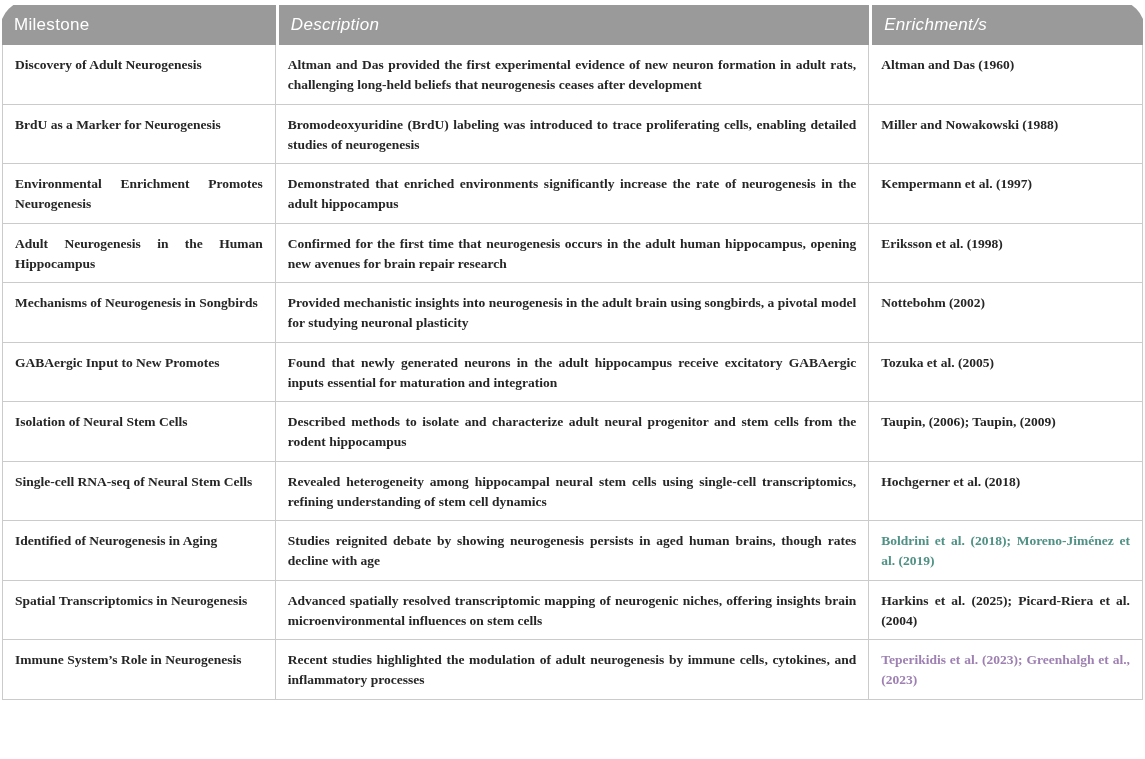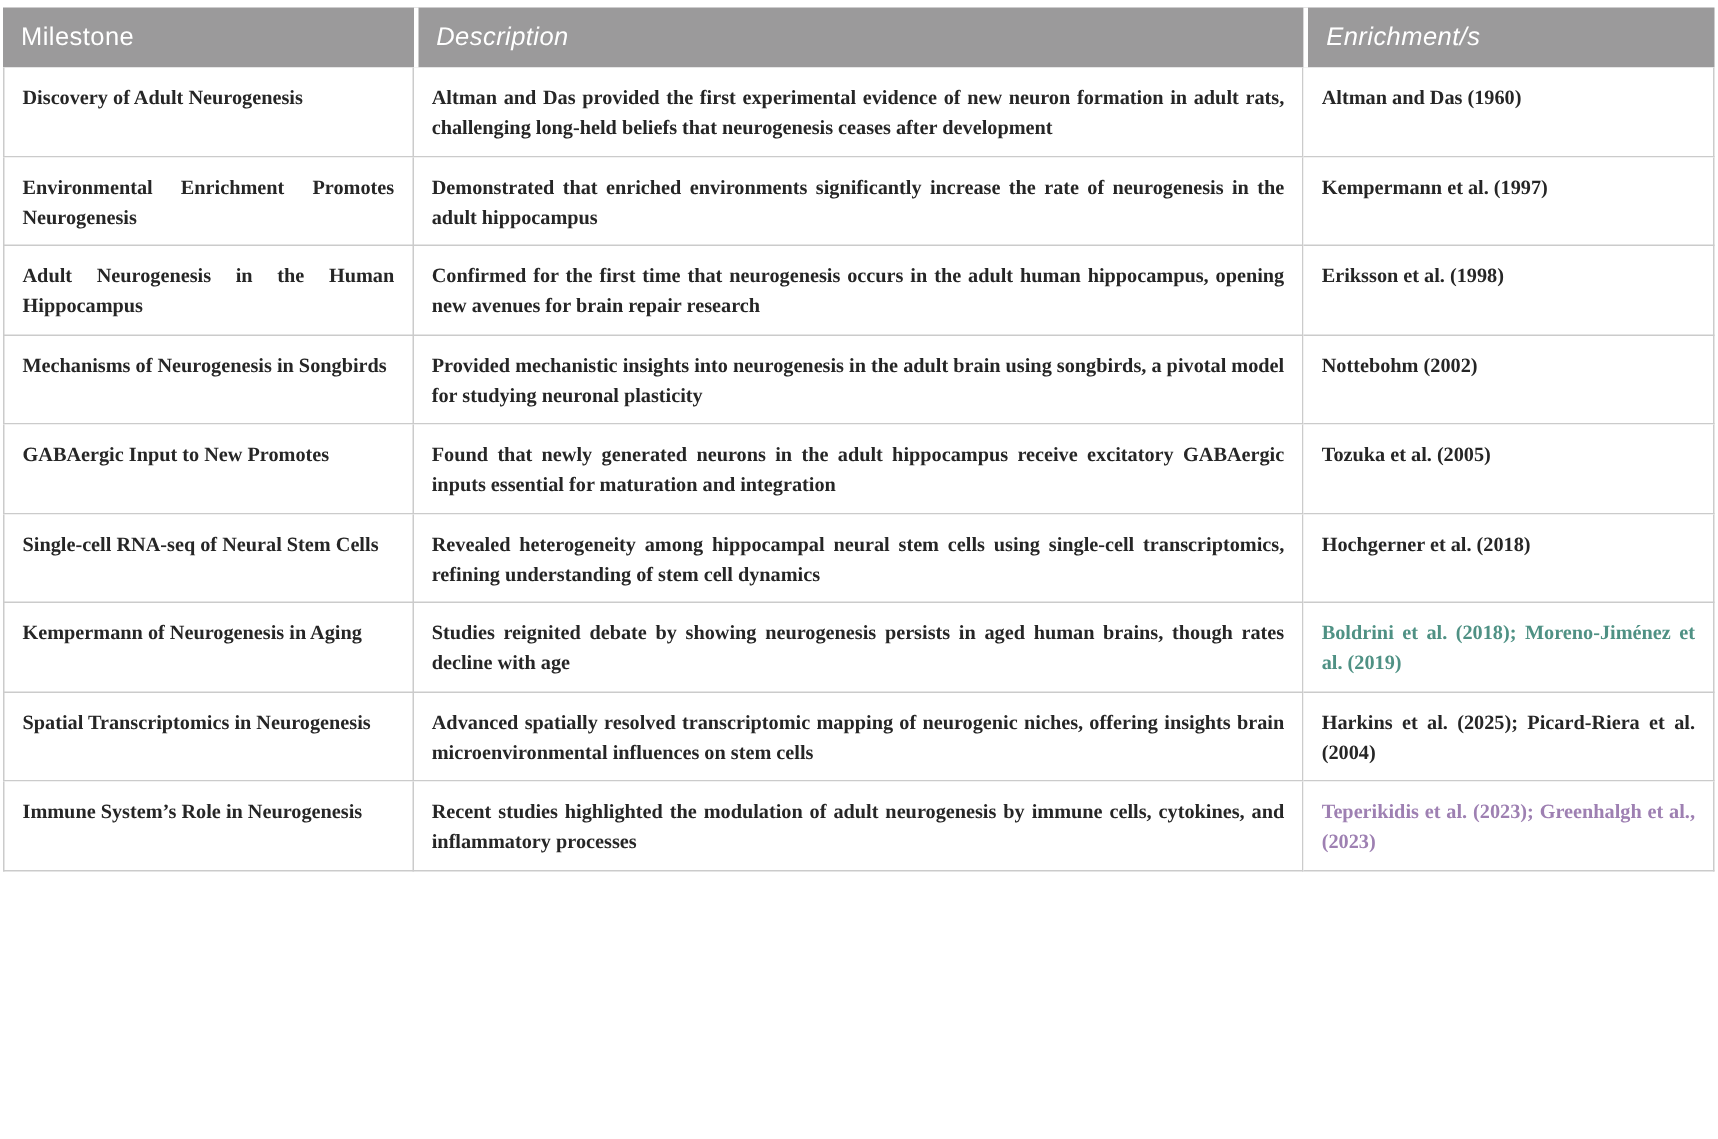--- a/index.html
+++ b/index.html
@@ -12,20 +12,21 @@
     --page-bg:#ffffff;
   }
   *{ box-sizing:border-box; }
   html,body{ margin:0; padding:0; background:var(--page-bg); }
   .page{
     width:1145px;
     height:759px;
     padding:5px 2px 0 2px;
     background:var(--page-bg);
     overflow:hidden;
+    border-radius:30px;
   }
   table.milestones{
     width:100%;
     border-collapse:separate;
     border-spacing:0;
     table-layout:fixed;
   }
   thead th{
     background:var(--header-bg);
     color:var(--header-text);
@@ -78,20 +79,25 @@
         <th>Enrichment/s</th>
       </tr>
     </thead>
     <tbody>
   <tr>
     <td><span>Discovery of Adult Neurogenesis</span></td>
     <td><span>Altman and Das provided the first experimental evidence of new neuron formation in adult rats, challenging long-held beliefs that neurogenesis ceases after development</span></td>
     <td><span>Altman and Das (1960)</span></td>
   </tr>
 
+  <tr>
+    <td><span>BrdU as a Marker for Neurogenesis</span></td>
+    <td><span>Bromodeoxyuridine (BrdU) labeling was introduced to trace proliferating cells, enabling detailed studies of neurogenesis</span></td>
+    <td><span>Miller and Nowakowski (1988)</span></td>
+  </tr>
 
   <tr>
     <td><span>Environmental Enrichment Promotes Neurogenesis</span></td>
     <td><span>Demonstrated that enriched environments significantly increase the rate of neurogenesis in the adult hippocampus</span></td>
     <td><span>Kempermann et al. (1997)</span></td>
   </tr>
 
   <tr>
     <td><span>Adult Neurogenesis in the Human Hippocampus</span></td>
     <td><span>Confirmed for the first time that neurogenesis occurs in the adult human hippocampus, opening new avenues for brain repair research</span></td>
@@ -103,30 +109,35 @@
     <td><span>Provided mechanistic insights into neurogenesis in the adult brain using songbirds, a pivotal model for studying neuronal plasticity</span></td>
     <td><span>Nottebohm (2002)</span></td>
   </tr>
 
   <tr>
     <td><span>GABAergic Input to New Promotes</span></td>
     <td><span>Found that newly generated neurons in the adult hippocampus receive excitatory GABAergic inputs essential for maturation and integration</span></td>
     <td><span>Tozuka et al. (2005)</span></td>
   </tr>
 
+  <tr>
+    <td><span>Isolation of Neural Stem Cells</span></td>
+    <td><span>Described methods to isolate and characterize adult neural progenitor and stem cells from the rodent hippocampus</span></td>
+    <td><span>Taupin, (2006); Taupin, (2009)</span></td>
+  </tr>
 
 
   <tr>
     <td><span>Single-cell RNA-seq of Neural Stem Cells</span></td>
     <td><span>Revealed heterogeneity among hippocampal neural stem cells using single-cell transcriptomics, refining understanding of stem cell dynamics</span></td>
     <td><span>Hochgerner et al. (2018)</span></td>
   </tr>
 
   <tr>
-    <td><span>Kempermann of Neurogenesis in Aging</span></td>
+    <td><span>Identified of Neurogenesis in Aging</span></td>
     <td><span>Studies reignited debate by showing neurogenesis persists in aged human brains, though rates decline with age</span></td>
     <td><span class="ref-teal">Boldrini et al. (2018); Moreno-Jiménez et al. (2019)</span></td>
   </tr>
 
   <tr>
     <td><span>Spatial Transcriptomics in Neurogenesis</span></td>
     <td><span>Advanced spatially resolved transcriptomic mapping of neurogenic niches, offering insights brain microenvironmental influences on stem cells</span></td>
     <td><span>Harkins et al. (2025); Picard-Riera et al. (2004)</span></td>
   </tr>
 

